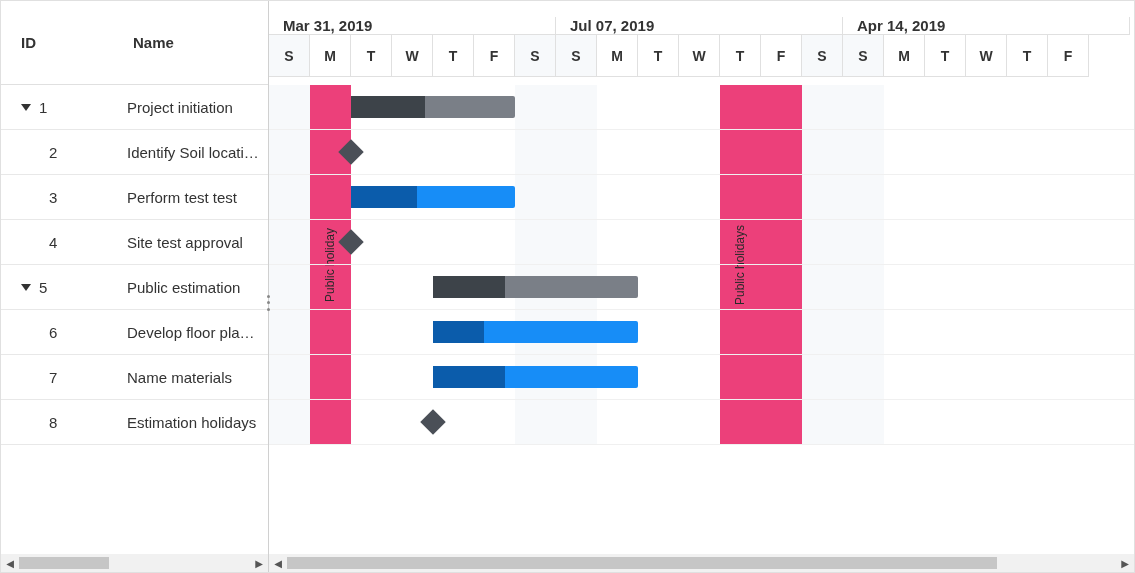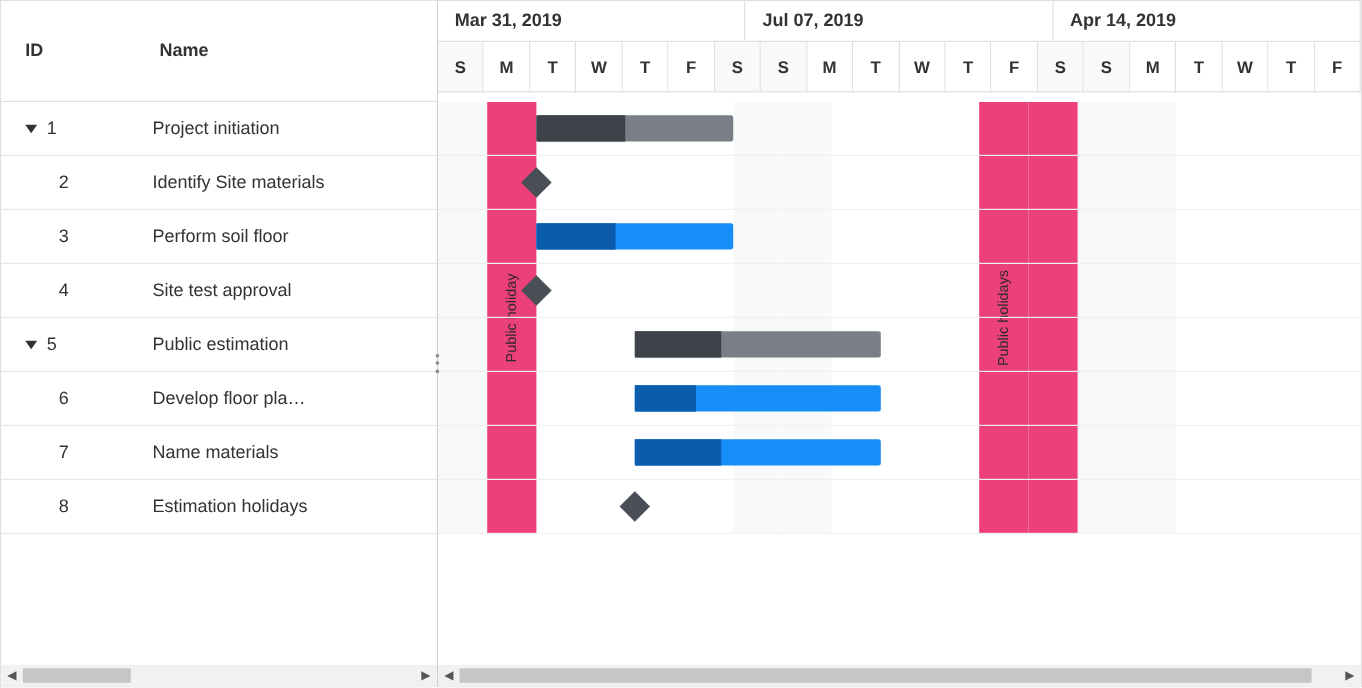--- a/index.html
+++ b/index.html
@@ -1,18 +1,18 @@
 <!DOCTYPE html>
 <html><head>
 <meta charset="utf-8">
 <style>
 * { box-sizing: border-box; margin: 0; padding: 0; }
 body { font-family: -apple-system, BlinkMacSystemFont, "Segoe UI", Arial, sans-serif; font-size: 14px; color: #333; }
 .gantt { display: flex; width: 1135px; height: 573px; border: 1px solid #e0e0e0; position: relative; }
-.left { width: 364px; border-right: 1px solid #d0d0d0; display: flex; flex-direction: column; position: relative; }
+.left { width: 268px; border-right: 1px solid #d0d0d0; display: flex; flex-direction: column; position: relative; }
 .right { flex: 1; display: flex; flex-direction: column; overflow: hidden; position: relative; }
 
 
 .left-header { height: 84px; display: flex; border-bottom: 1px solid #e0e0e0; background: #fff; }
 .lh-col { display: flex; align-items: center; padding: 0 12px; font-weight: 700; font-size: 15px; }
 .lh-id { width: 120px; padding-left: 20px; }
 .lh-name { flex: 1; }
 
 
 .left-body { flex: 1; }
@@ -23,21 +23,21 @@
 .idtext { font-size: 15px; }
 .child .cell-name { padding-left: 6px; }
 .child .idtext { margin-left: 28px; }
 
 
 .splitter-dots { position: absolute; right: -4px; top: 292px; width: 8px; height: 20px; display: flex; flex-direction: column; justify-content: space-around; align-items: center; cursor: col-resize; z-index:5; }
 .splitter-dots span { width: 3px; height: 3px; background: #888; border-radius: 50%; }
 
 
 .right-header { height: 84px; display: flex; flex-direction: column; }
-.rh-weeks { height: 34px; display: flex; }
+.rh-weeks { height: 34px; display: flex; align-items: flex-end; }
 .rh-week { border-right: 1px solid #e0e0e0; border-bottom: 1px solid #e0e0e0; display: flex; align-items: center; padding: 0 14px; font-weight: 700; font-size: 15px; }
 .rh-days { height: 42px; display: flex; }
 .rh-day { width: 41px; border-right: 1px solid #e0e0e0; border-bottom: 1px solid #e0e0e0; display: flex; align-items: center; justify-content: center; font-weight: 700; font-size: 14px; background: #fff; }
 .rh-day.wk { background: #f7f9fb; }
 
 
 .timeline { flex: 1; position: relative; }
 .weekend-col { position: absolute; top: 0; width: 41px; background: #f7f9fb; height: 360px; }
 .holiday-col { position: absolute; top: 0; width: 41px; background: #ec407a; height: 360px; display:flex; align-items:center; justify-content:center; }
 .holiday-col .ht { transform: rotate(-90deg); white-space: nowrap; font-size: 12px; color: #2a2a2a; }
@@ -74,27 +74,27 @@
           <div class="cell-id">
             <div class="caret"></div>
             <span class="idtext">1</span>
           </div>
           <div class="cell-name">Project initiation</div>
         </div>
         <div class="row child">
           <div class="cell-id">
             <span class="idtext">2</span>
           </div>
-          <div class="cell-name">Identify Site materials</div>
+          <div class="cell-name">Identify Soil location</div>
         </div>
         <div class="row child">
           <div class="cell-id">
             <span class="idtext">3</span>
           </div>
-          <div class="cell-name">Perform soil floor</div>
+          <div class="cell-name">Perform test test</div>
         </div>
         <div class="row child">
           <div class="cell-id">
             <span class="idtext">4</span>
           </div>
           <div class="cell-name">Site test approval</div>
         </div>
         <div class="row">
           <div class="cell-id">
             <div class="caret"></div>

